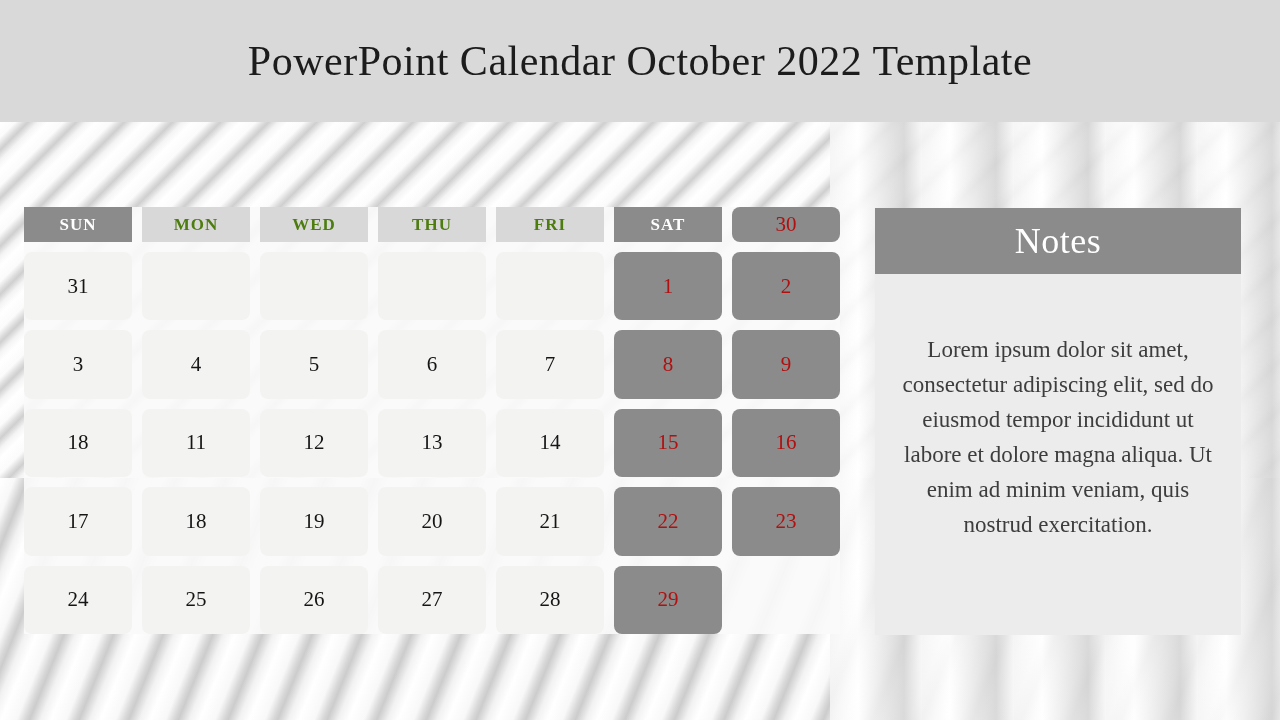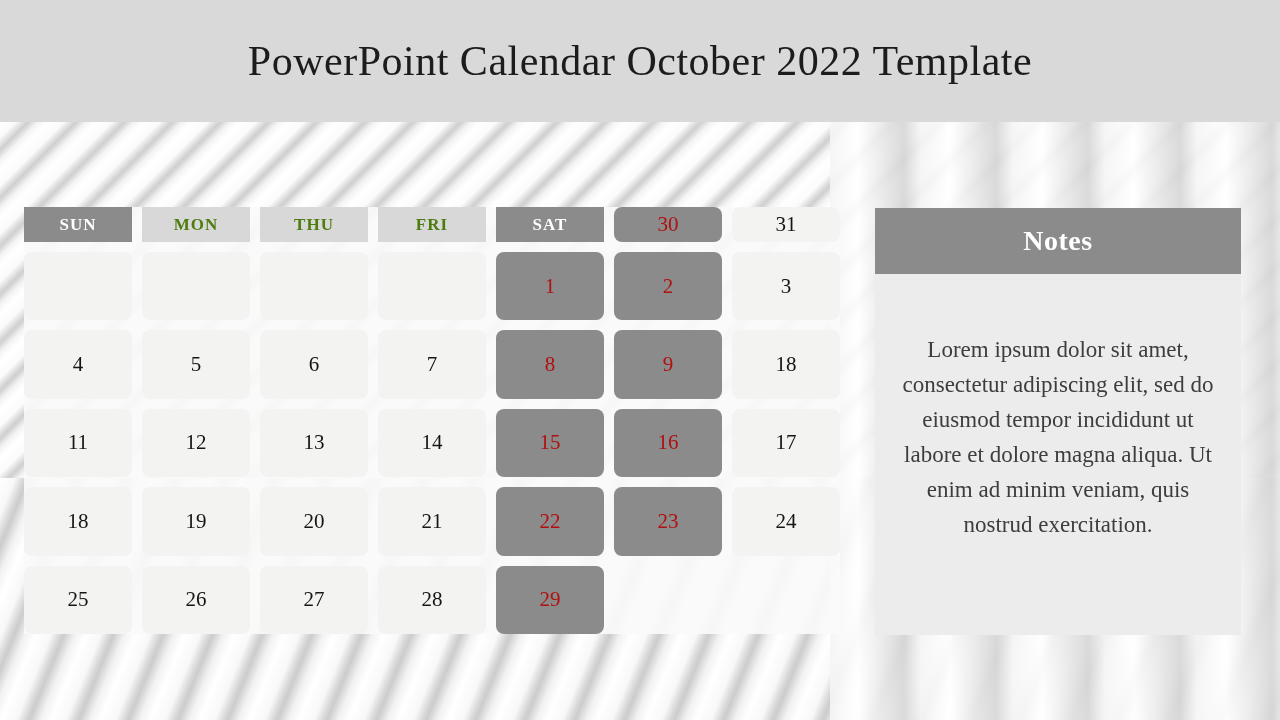--- a/index.html
+++ b/index.html
@@ -61,41 +61,42 @@
   }
   .cell.wkday{background:var(--c-cell);color:#151515;}
   .cell.wkend{background:var(--c-dark);color:var(--c-red);}
 
   
   .notes{position:absolute;left:875px;top:208px;width:366px;z-index:2;}
   .notes-header{
     height:66px;background:var(--c-dark);
     display:flex;align-items:center;justify-content:center;
   }
-  .notes-header span{color:#ffffff;font-weight:bold;font-size:28px;letter-spacing:.5px;}
+  .notes-header span{color:#ffffff;font-weight:normal;font-size:36px;letter-spacing:.5px;}
   .notes-body{
     height:361px;background:var(--c-notesbody);box-sizing:border-box;
     padding:58px 26px 0 26px;text-align:center;
     font-size:23px;line-height:35px;color:#3d3d3d;
   }
 </style>
 </head>
 <body style="--c-dark: #8b8b8b; --c-lighthdr: #d8d8d8; --c-cell: #f3f3f2; --c-red: #b01010; --c-banner: #d9d9d9; --c-notesbody: #ececec;">
 
 <div class="bg-layer bg-upper"></div>
 <div class="bg-layer bg-lower"></div>
 <div class="bg-layer bg-right"></div>
 
 <div class="banner">
   <h1>PowerPoint Calendar October 2022 Template</h1>
 </div>
 
 <div class="calendar">
   <div class="hdr wkend">SUN</div>
   <div class="hdr wkday">MON</div>
+  <div class="hdr wkday">WED</div>
   <div class="hdr wkday">THU</div>
   <div class="hdr wkday">FRI</div>
   <div class="hdr wkend">SAT</div>
 
   <div class="cell wkend">30</div>
   <div class="cell wkday">31</div>
   <div class="cell wkday"></div>
   <div class="cell wkday"></div>
   <div class="cell wkday"></div>
   <div class="cell wkday"></div>

